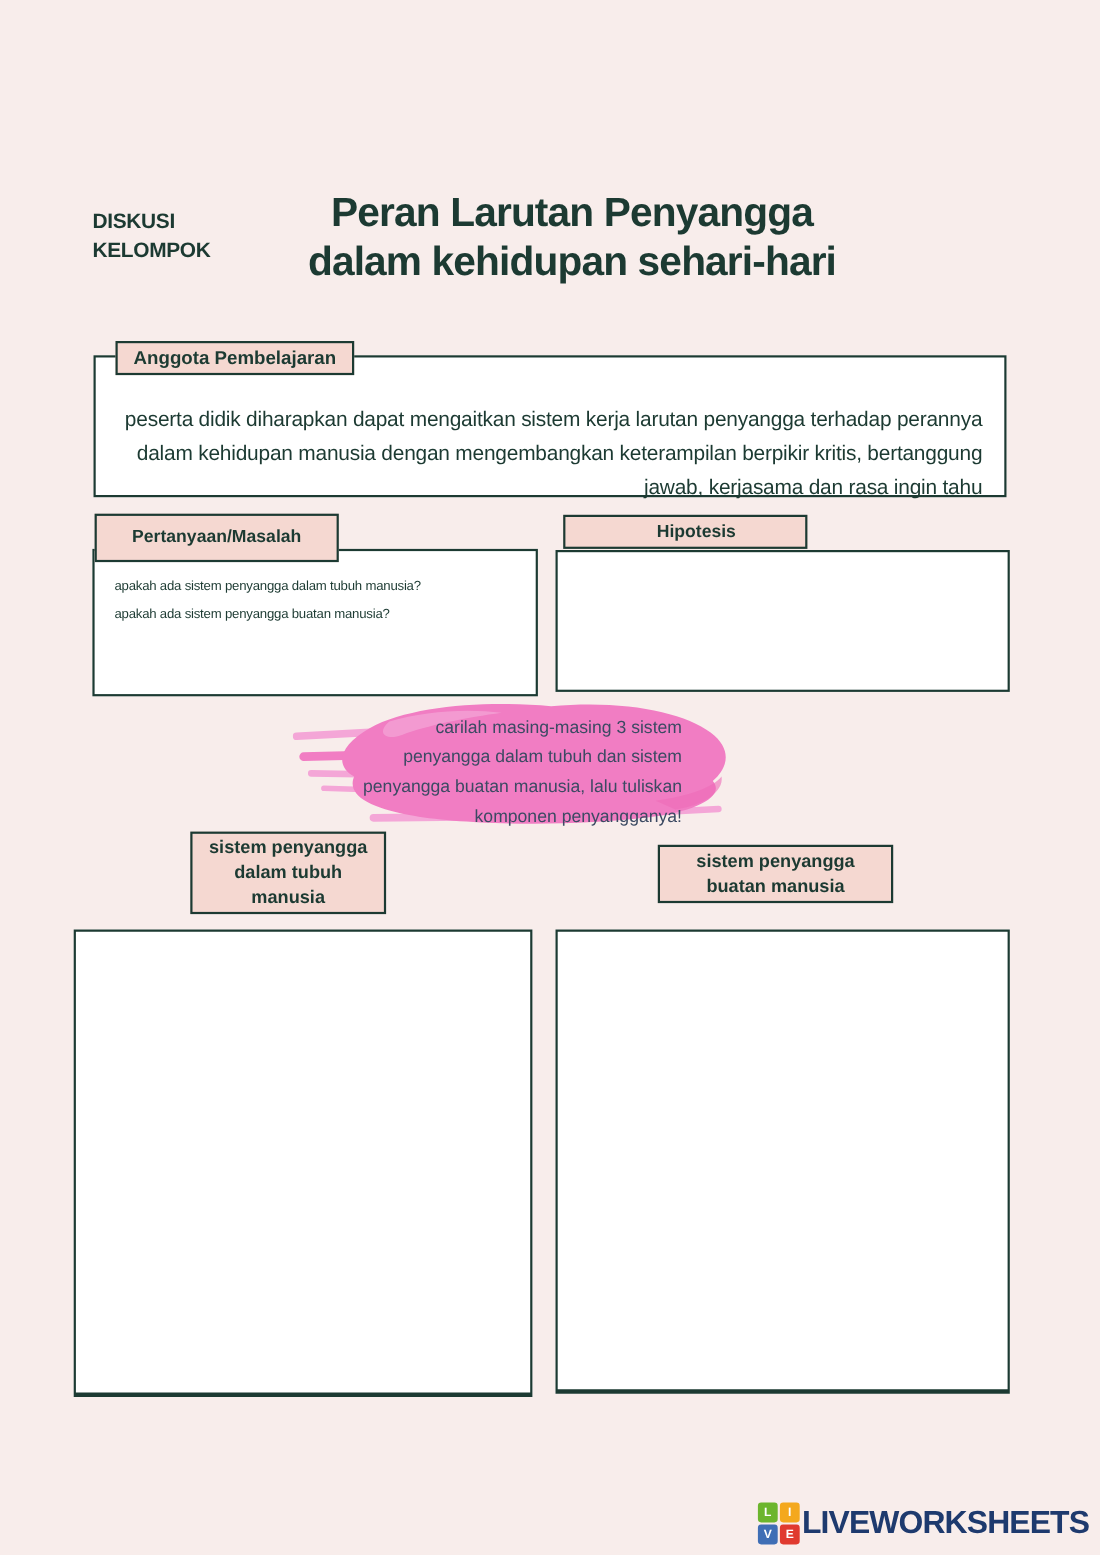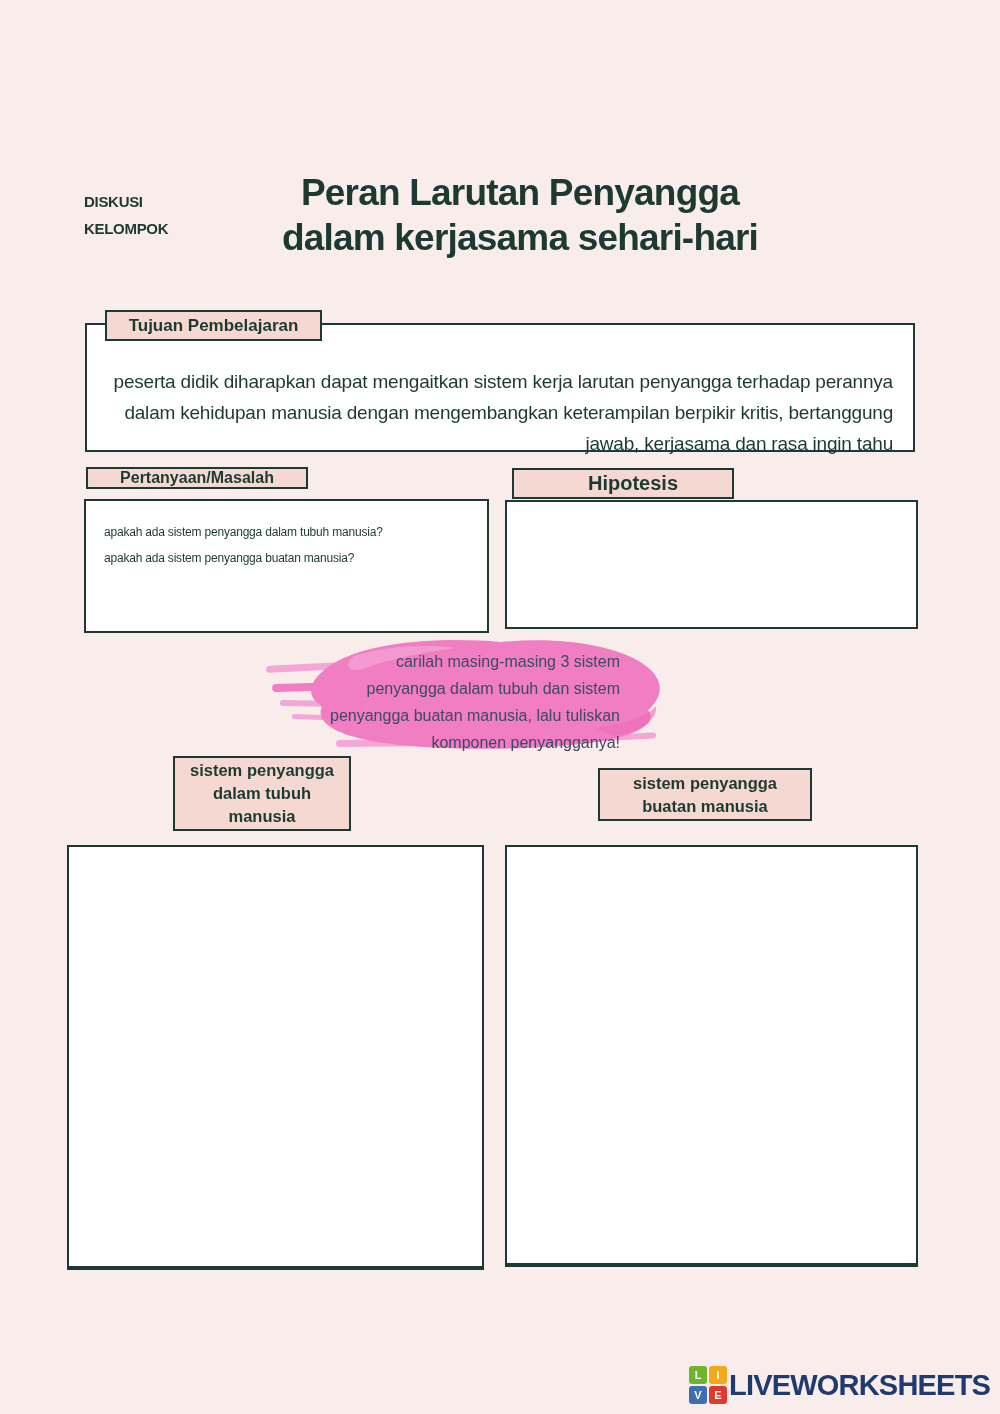--- a/index.html
+++ b/index.html
@@ -33,21 +33,21 @@
   .header-bar .field-label{
     position:absolute;top:10px;
     font-size:13.5px;font-weight:700;letter-spacing:-0.2px;
   }
   .field-label.anggota{left:15px;}
   .field-label.tanggal{left:692px;}
 
   
   .kicker{
     left:84px;top:188px;width:160px;
-    font-size:15px;font-weight:700;line-height:27px;letter-spacing:-0.3px;
+    font-size:19px;font-weight:700;line-height:27px;letter-spacing:-0.3px;
   }
   .main-title{
     left:120px;top:170px;width:800px;
     text-align:center;
     font-size:37px;font-weight:700;line-height:45px;letter-spacing:-0.8px;
   }
 
   
   .white-box{
     background:#ffffff;border:2px solid var(--dark);
@@ -60,28 +60,28 @@
     z-index:3;
   }
 
   .tujuan-box{left:85px;top:323px;width:830px;height:129px;border-width:2.5px;}
   .tujuan-label{left:105px;top:310px;width:217px;height:31px;font-size:17px;}
   .tujuan-text{
     left:113px;top:366px;width:780px;
     font-size:19px;line-height:31px;letter-spacing:-0.2px;text-align:right;
   }
 
-  .pertanyaan-label{left:86px;top:467px;width:222px;height:22px;font-size:16px;}
+  .pertanyaan-label{left:86px;top:467px;width:222px;height:44px;font-size:16px;}
   .pertanyaan-box{left:84px;top:499px;width:405px;height:134px;border-width:2.5px;}
   .pertanyaan-text{
     left:104px;top:519px;width:366px;
     font-size:12px;line-height:26px;letter-spacing:-0.2px;
   }
 
-  .hipotesis-label{left:512px;top:468px;width:222px;height:31px;font-size:20px;padding-left:20px;}
+  .hipotesis-label{left:512px;top:468px;width:222px;height:31px;font-size:16px;padding-left:20px;}
   .hipotesis-box{left:505px;top:500px;width:413px;height:129px;border-width:2px;}
 
   
   .brush-wrap{left:266px;top:636px;width:408px;height:126px;}
   .brush-wrap svg{position:absolute;left:0;top:0;}
   .brush-text{
     position:absolute;left:54px;top:12px;width:300px;
     text-align:right;
     color:var(--brush-text);
     font-size:16px;line-height:27px;
@@ -121,23 +121,23 @@
 </style>
 </head>
 <body>
 
 <div class="page">
 
 
   <div class="abs kicker prewrap">DISKUSI
 KELOMPOK</div>
   <div class="abs main-title prewrap">Peran Larutan Penyangga
-dalam kerjasama sehari-hari</div>
+dalam kehidupan sehari-hari</div>
 
-  <div class="abs tag-label tujuan-label">Tujuan Pembelajaran</div>
+  <div class="abs tag-label tujuan-label">Anggota Pembelajaran</div>
   <div class="abs white-box tujuan-box"></div>
   <div class="abs tujuan-text">peserta didik diharapkan dapat mengaitkan  sistem kerja larutan penyangga  terhadap perannya dalam kehidupan manusia dengan mengembangkan keterampilan berpikir kritis, bertanggung jawab, kerjasama dan rasa ingin tahu</div>
 
   <div class="abs tag-label pertanyaan-label">Pertanyaan/Masalah</div>
   <div class="abs white-box pertanyaan-box"></div>
   <div class="abs pertanyaan-text prewrap">apakah ada  sistem penyangga dalam tubuh manusia?
 apakah ada sistem penyangga buatan manusia?</div>
 
   <div class="abs tag-label hipotesis-label">Hipotesis</div>
   <div class="abs white-box hipotesis-box"></div>

